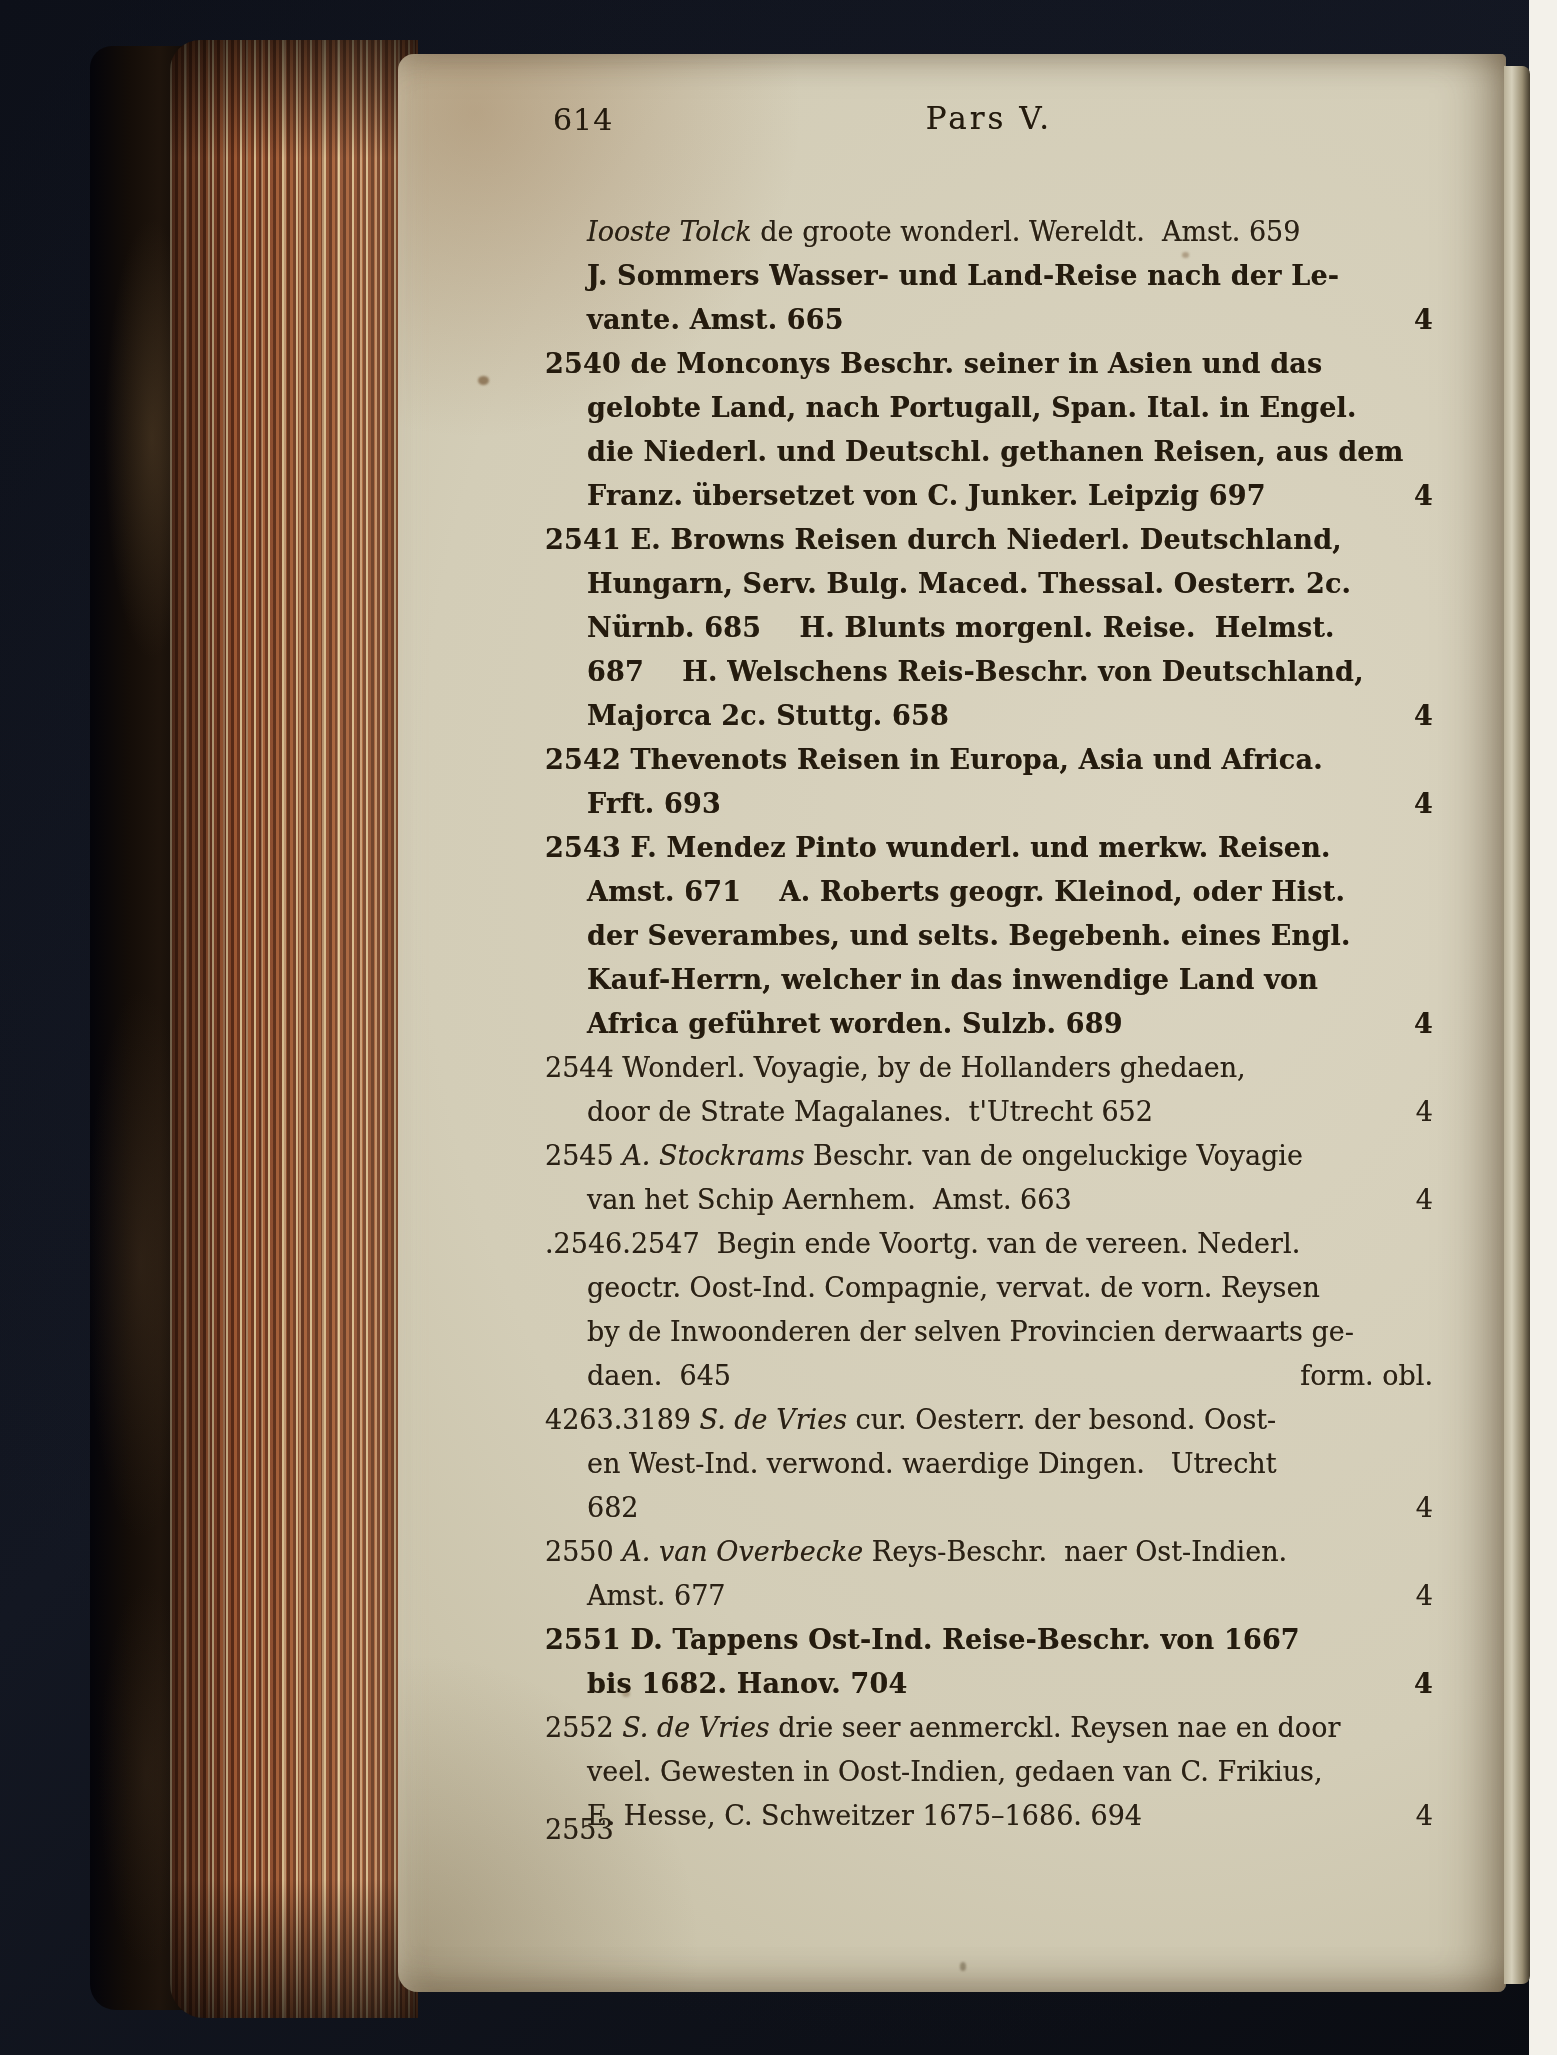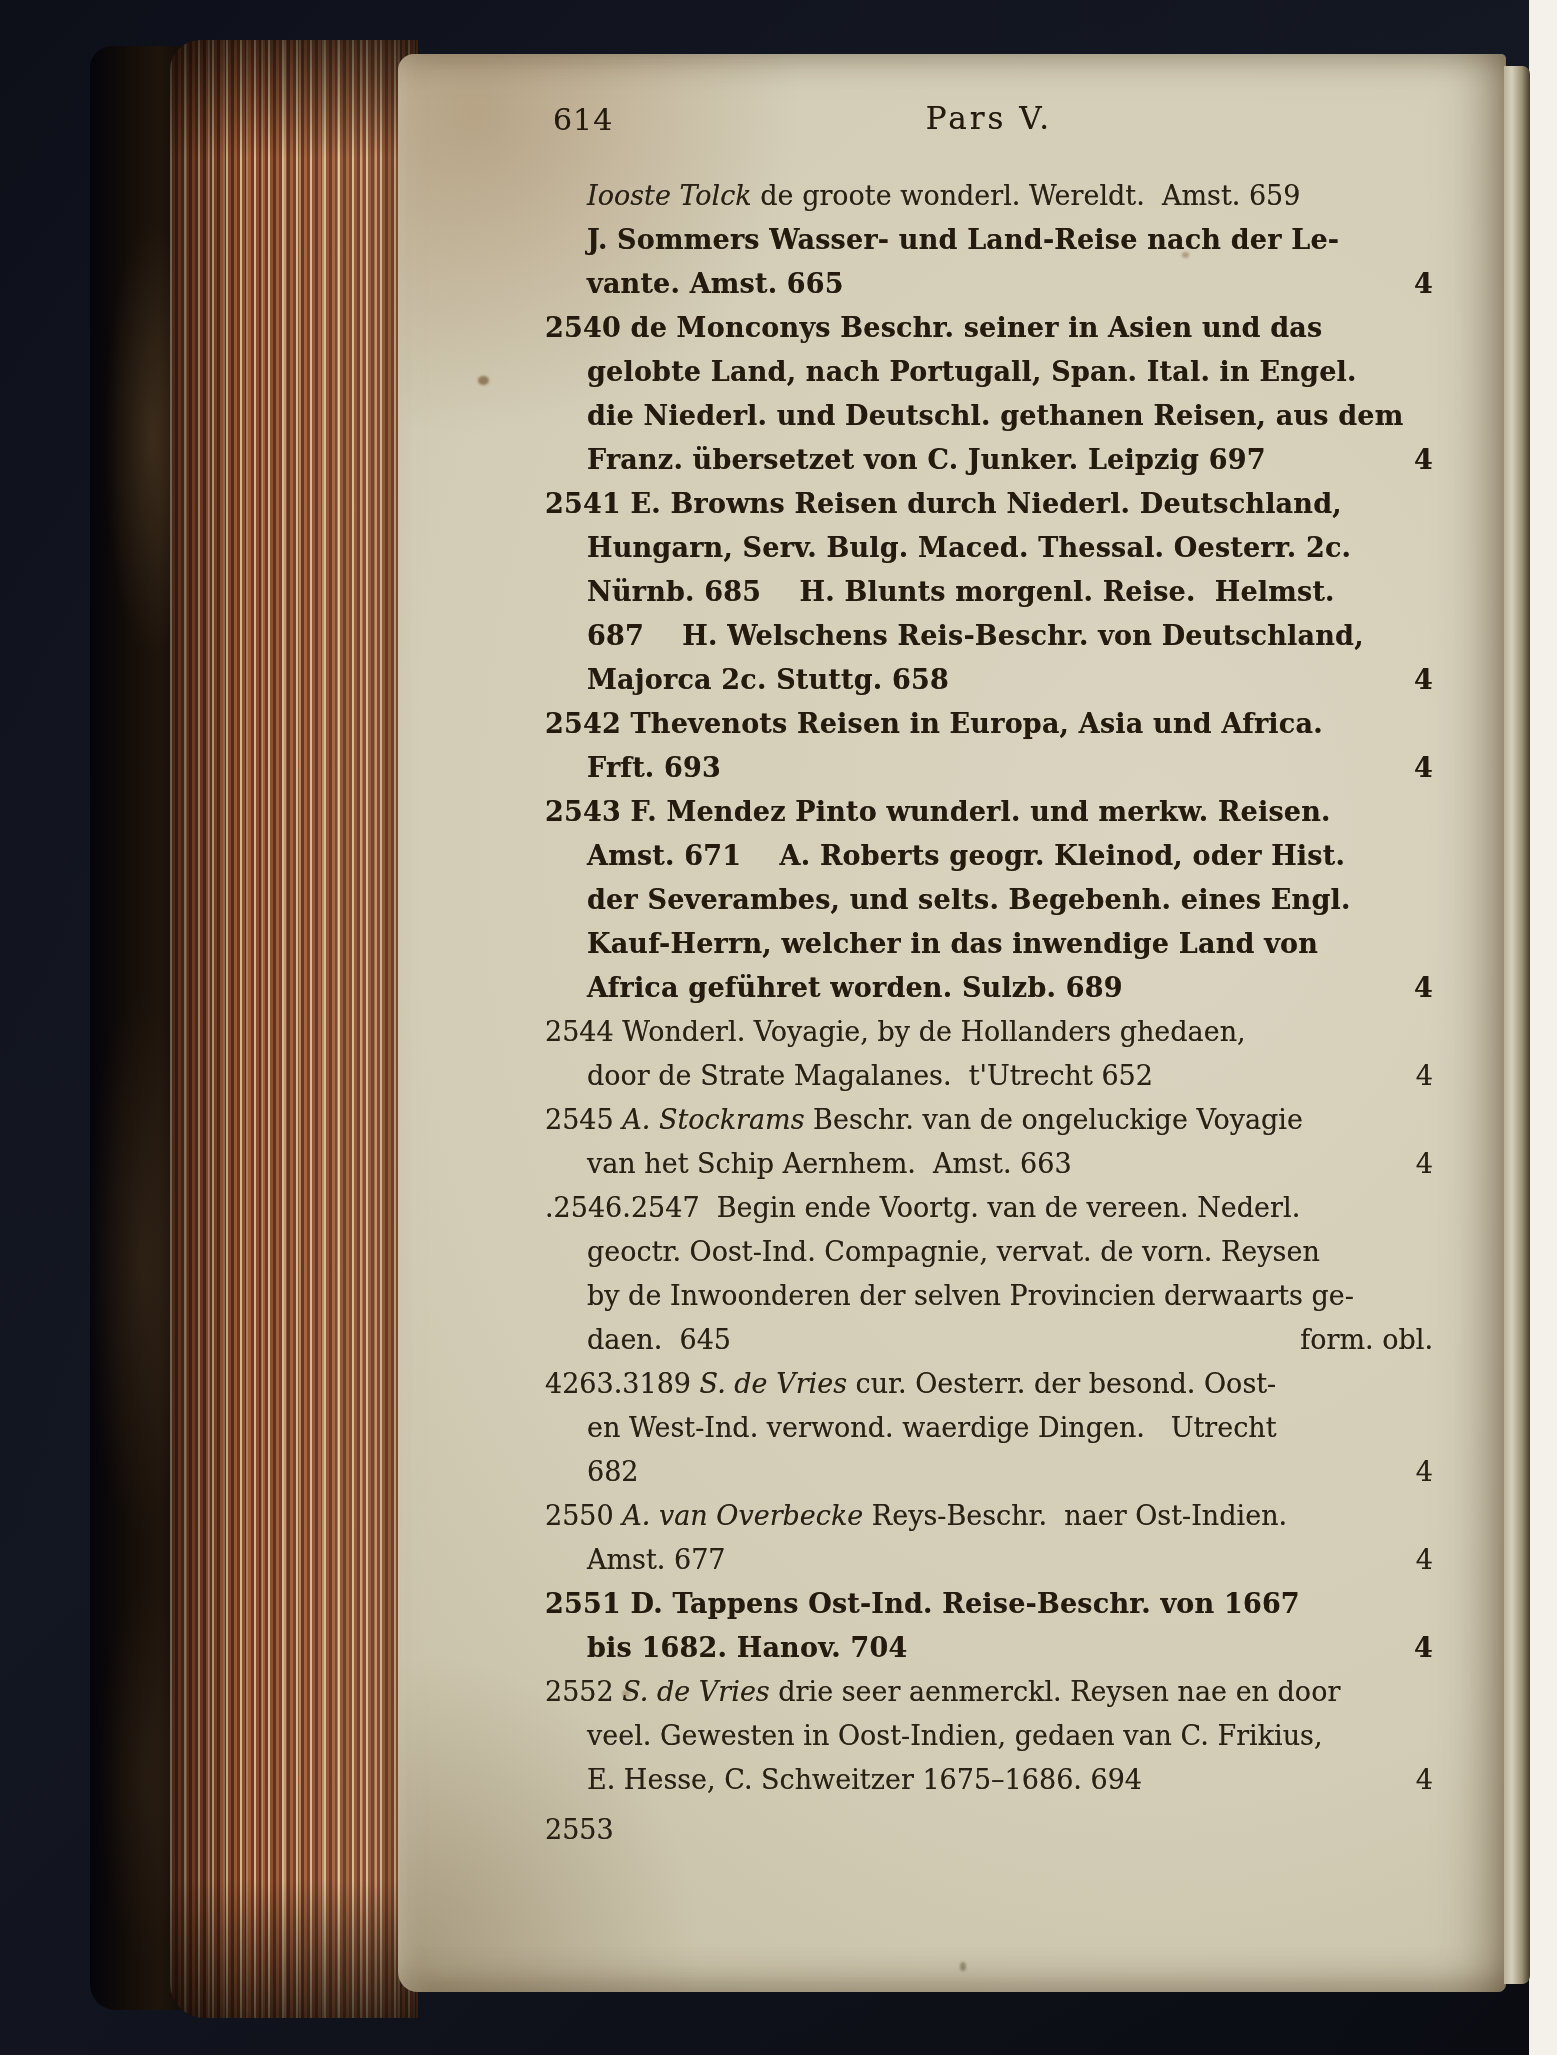--- a/index.html
+++ b/index.html
@@ -103,21 +103,21 @@
     font-weight: normal;
   }
   .line {
     display: flex;
     align-items: baseline;
     height: 44px;
     line-height: 44px;
     font-size: 27px;
   }
   .line.ind { padding-left: 42px; }
-  .line .lt { white-space: pre; }
+  .line .lt { white-space: pre; margin-top: 36px; }
   .line .lr { margin-left: auto; padding-left: 12px; white-space: pre; }
   .frak { font-weight: bold; color: #241b0e; letter-spacing: .2px; }
   .rom  { font-weight: normal; }
   .lead { font-style: italic; }
   .catchword {
     font-size: 27px;
     margin-top: 12px;
     padding-right: 4px;
   }
 </style>

